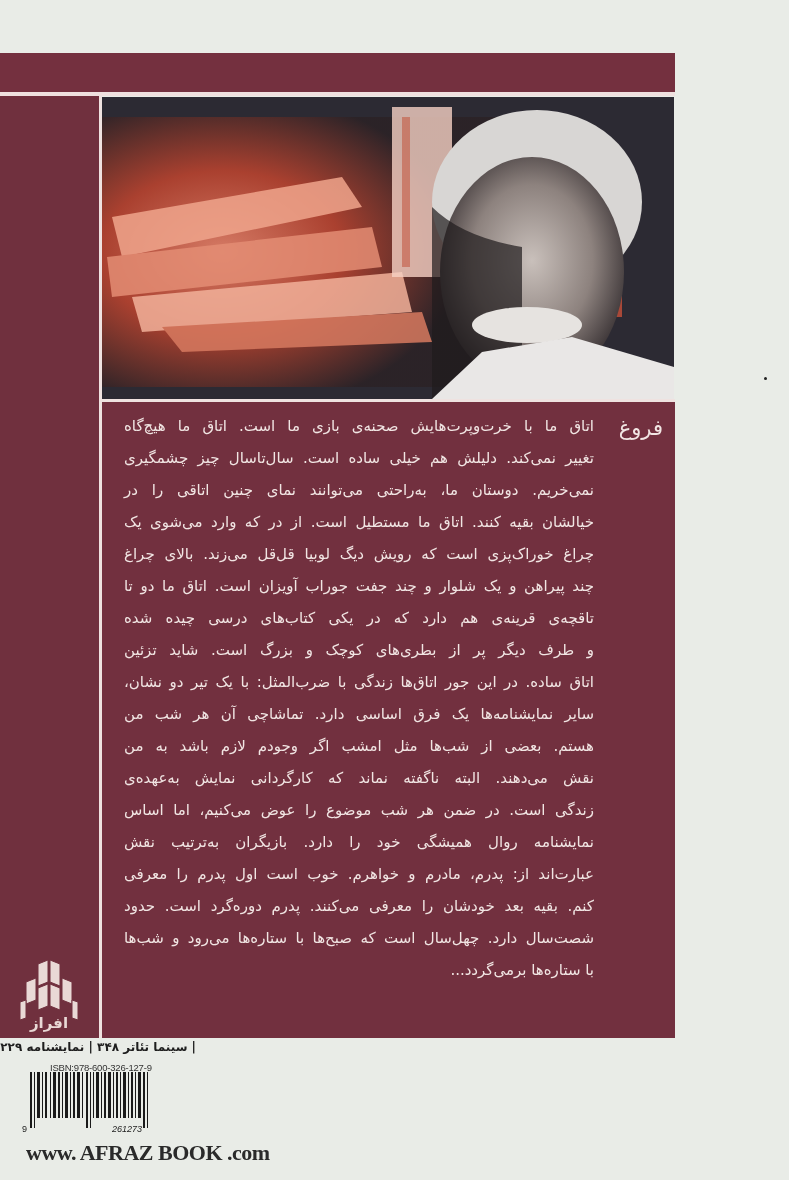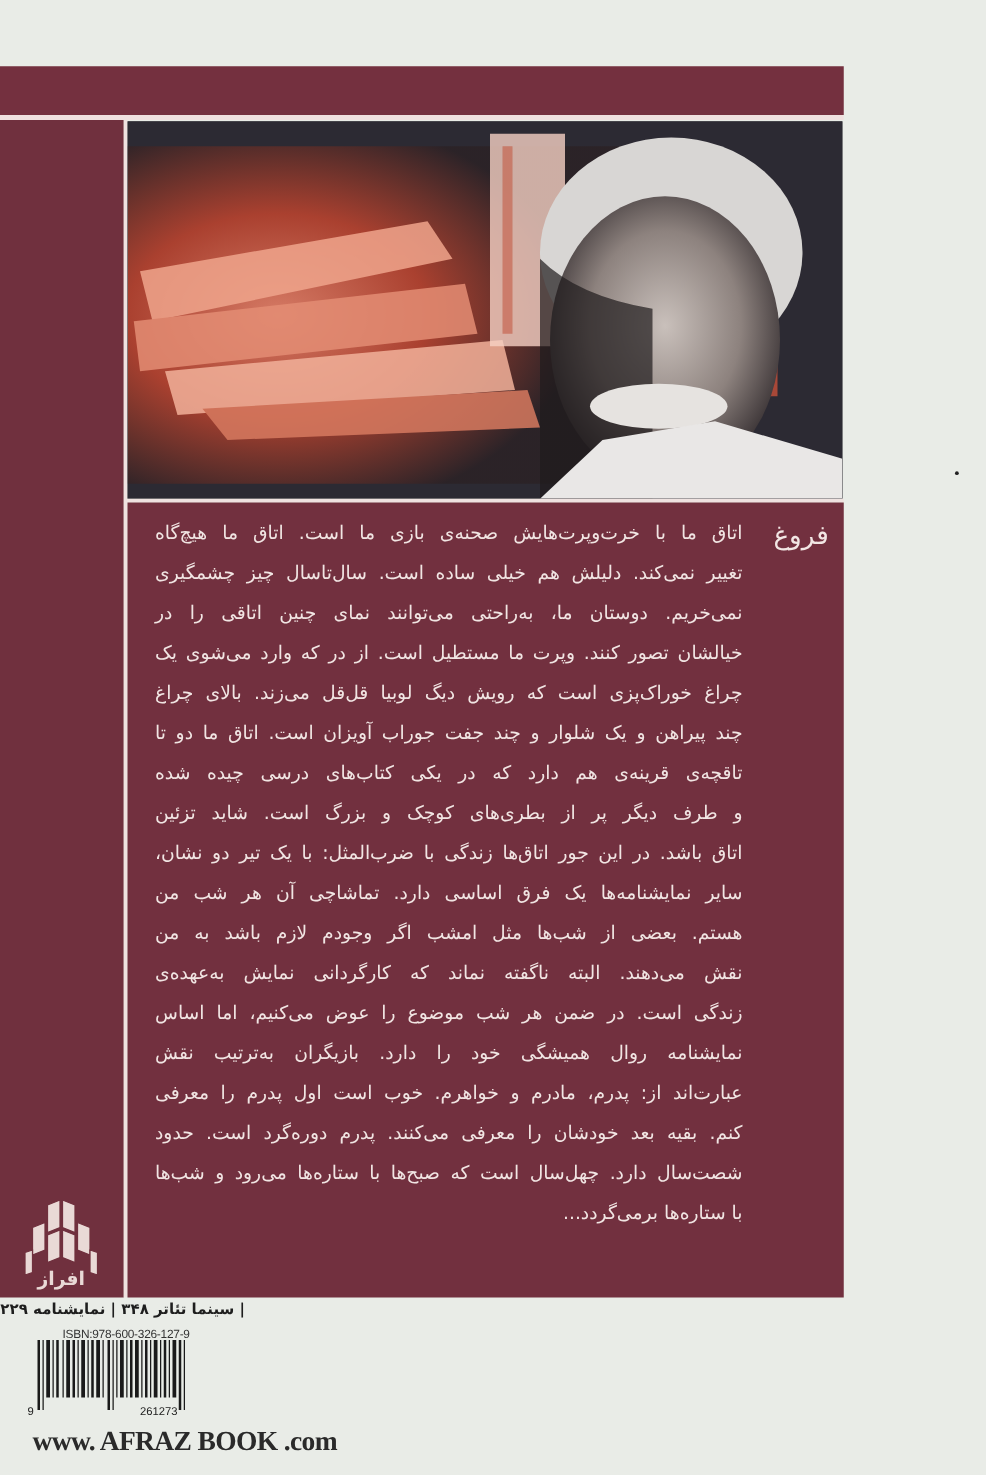--- a/index.html
+++ b/index.html
@@ -119,26 +119,26 @@
     </svg>
   </div>
   <div class="photo-rule"></div>
 
   <div class="text-panel">
     <div class="speaker">فروغ</div>
     <div class="body-text">
       <span class="line">اتاق ما با خرت‌وپرت‌هایش صحنه‌ی بازی ما است. اتاق ما هیچ‌گاه</span>
       <span class="line">تغییر نمی‌کند. دلیلش هم خیلی ساده است. سال‌تاسال چیز چشمگیری</span>
       <span class="line">نمی‌خریم. دوستان ما، به‌راحتی می‌توانند نمای چنین اتاقی را در</span>
-      <span class="line">خیالشان تصور کنند. وپرت ما مستطیل است. از در که وارد می‌شوی یک</span>
+      <span class="line">خیالشان بقیه کنند. اتاق ما مستطیل است. از در که وارد می‌شوی یک</span>
       <span class="line">چراغ خوراک‌پزی است که رویش دیگ لوبیا قل‌قل می‌زند. بالای چراغ</span>
       <span class="line">چند پیراهن و یک شلوار و چند جفت جوراب آویزان است. اتاق ما دو تا</span>
       <span class="line">تاقچه‌ی قرینه‌ی هم دارد که در یکی کتاب‌های درسی چیده شده</span>
       <span class="line">و طرف دیگر پر از بطری‌های کوچک و بزرگ است. شاید تزئین</span>
-      <span class="line">اتاق باشد. در این جور اتاق‌ها زندگی با ضرب‌المثل: با یک تیر دو نشان،</span>
+      <span class="line">اتاق ساده. در این جور اتاق‌ها زندگی با ضرب‌المثل: با یک تیر دو نشان،</span>
       <span class="line">سایر نمایشنامه‌ها یک فرق اساسی دارد. تماشاچی آن هر شب من</span>
       <span class="line">هستم. بعضی از شب‌ها مثل امشب اگر وجودم لازم باشد به من</span>
       <span class="line">نقش می‌دهند. البته ناگفته نماند که کارگردانی نمایش به‌عهده‌ی</span>
       <span class="line">زندگی است. در ضمن هر شب موضوع را عوض می‌کنیم، اما اساس</span>
       <span class="line">نمایشنامه روال همیشگی خود را دارد. بازیگران به‌ترتیب نقش</span>
       <span class="line">عبارت‌اند از: پدرم، مادرم و خواهرم. خوب است اول پدرم را معرفی</span>
       <span class="line">کنم. بقیه بعد خودشان را معرفی می‌کنند. پدرم دوره‌گرد است. حدود</span>
       <span class="line">شصت‌سال دارد. چهل‌سال است که صبح‌ها با ستاره‌ها می‌رود و شب‌ها</span>
       <span class="line last">با ستاره‌ها برمی‌گردد...</span>
     </div>
@@ -191,18 +191,18 @@
         <rect x="106" y="0" width="1" height="46"></rect>
       <rect x="109" y="0" width="2" height="46"></rect>
         <rect x="113" y="0" width="1" height="46"></rect>
       <rect x="116" y="0" width="3" height="46"></rect>
         <rect x="121" y="0" width="2" height="56"></rect>
       <rect x="125" y="0" width="1" height="56"></rect>
     </g>
   </svg>
   <div class="barcode-num" style="left:22px; top:1124px;">9</div>
   <div class="barcode-num" style="left:48px; top:1180px;font-family:Liberation Mono, monospace;">786003</div>
-  <div class="barcode-num" style="left:112px; top:1124px;">261273</div>
+  <div class="barcode-num" style="left:112px; top:1124px;font-style:italic;">261273</div>
 
   <div class="website">www. AFRAZ BOOK .com</div>
 
   <div class="speck"></div>
 </div>
 
 </body></html>

